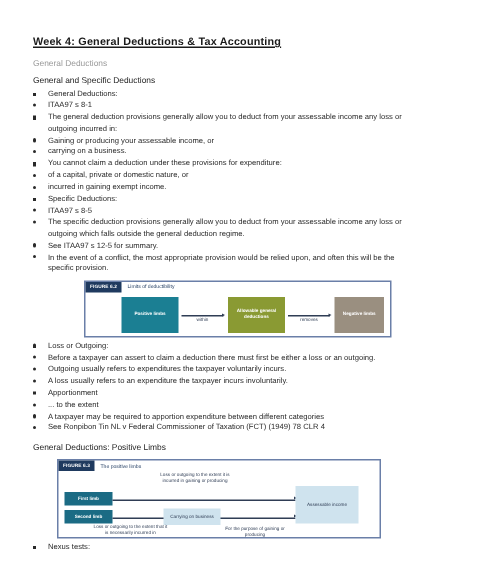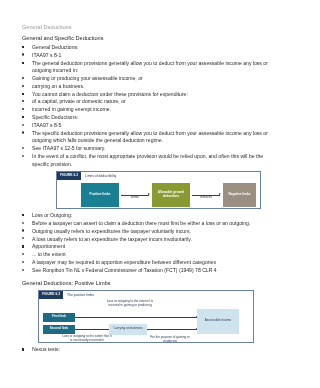--- a/index.html
+++ b/index.html
@@ -181,20 +181,21 @@
     border-top: 1.9px solid transparent;
     border-bottom: 1.9px solid transparent;
   }
 </style>
 </head>
 <body>
 
 <div class="page">
   <div class="content">
 
+    <div class="doc-title">Week 4: General Deductions &amp; Tax Accounting</div>
 
     <div class="heading-grey">General Deductions</div>
 
     <div class="heading-black">General and Specific Deductions</div>
 
     <ul class="lvl">
 
       <li class="item l1">
         <span class="mk"></span>
         <span class="txt">General Deductions:</span>

